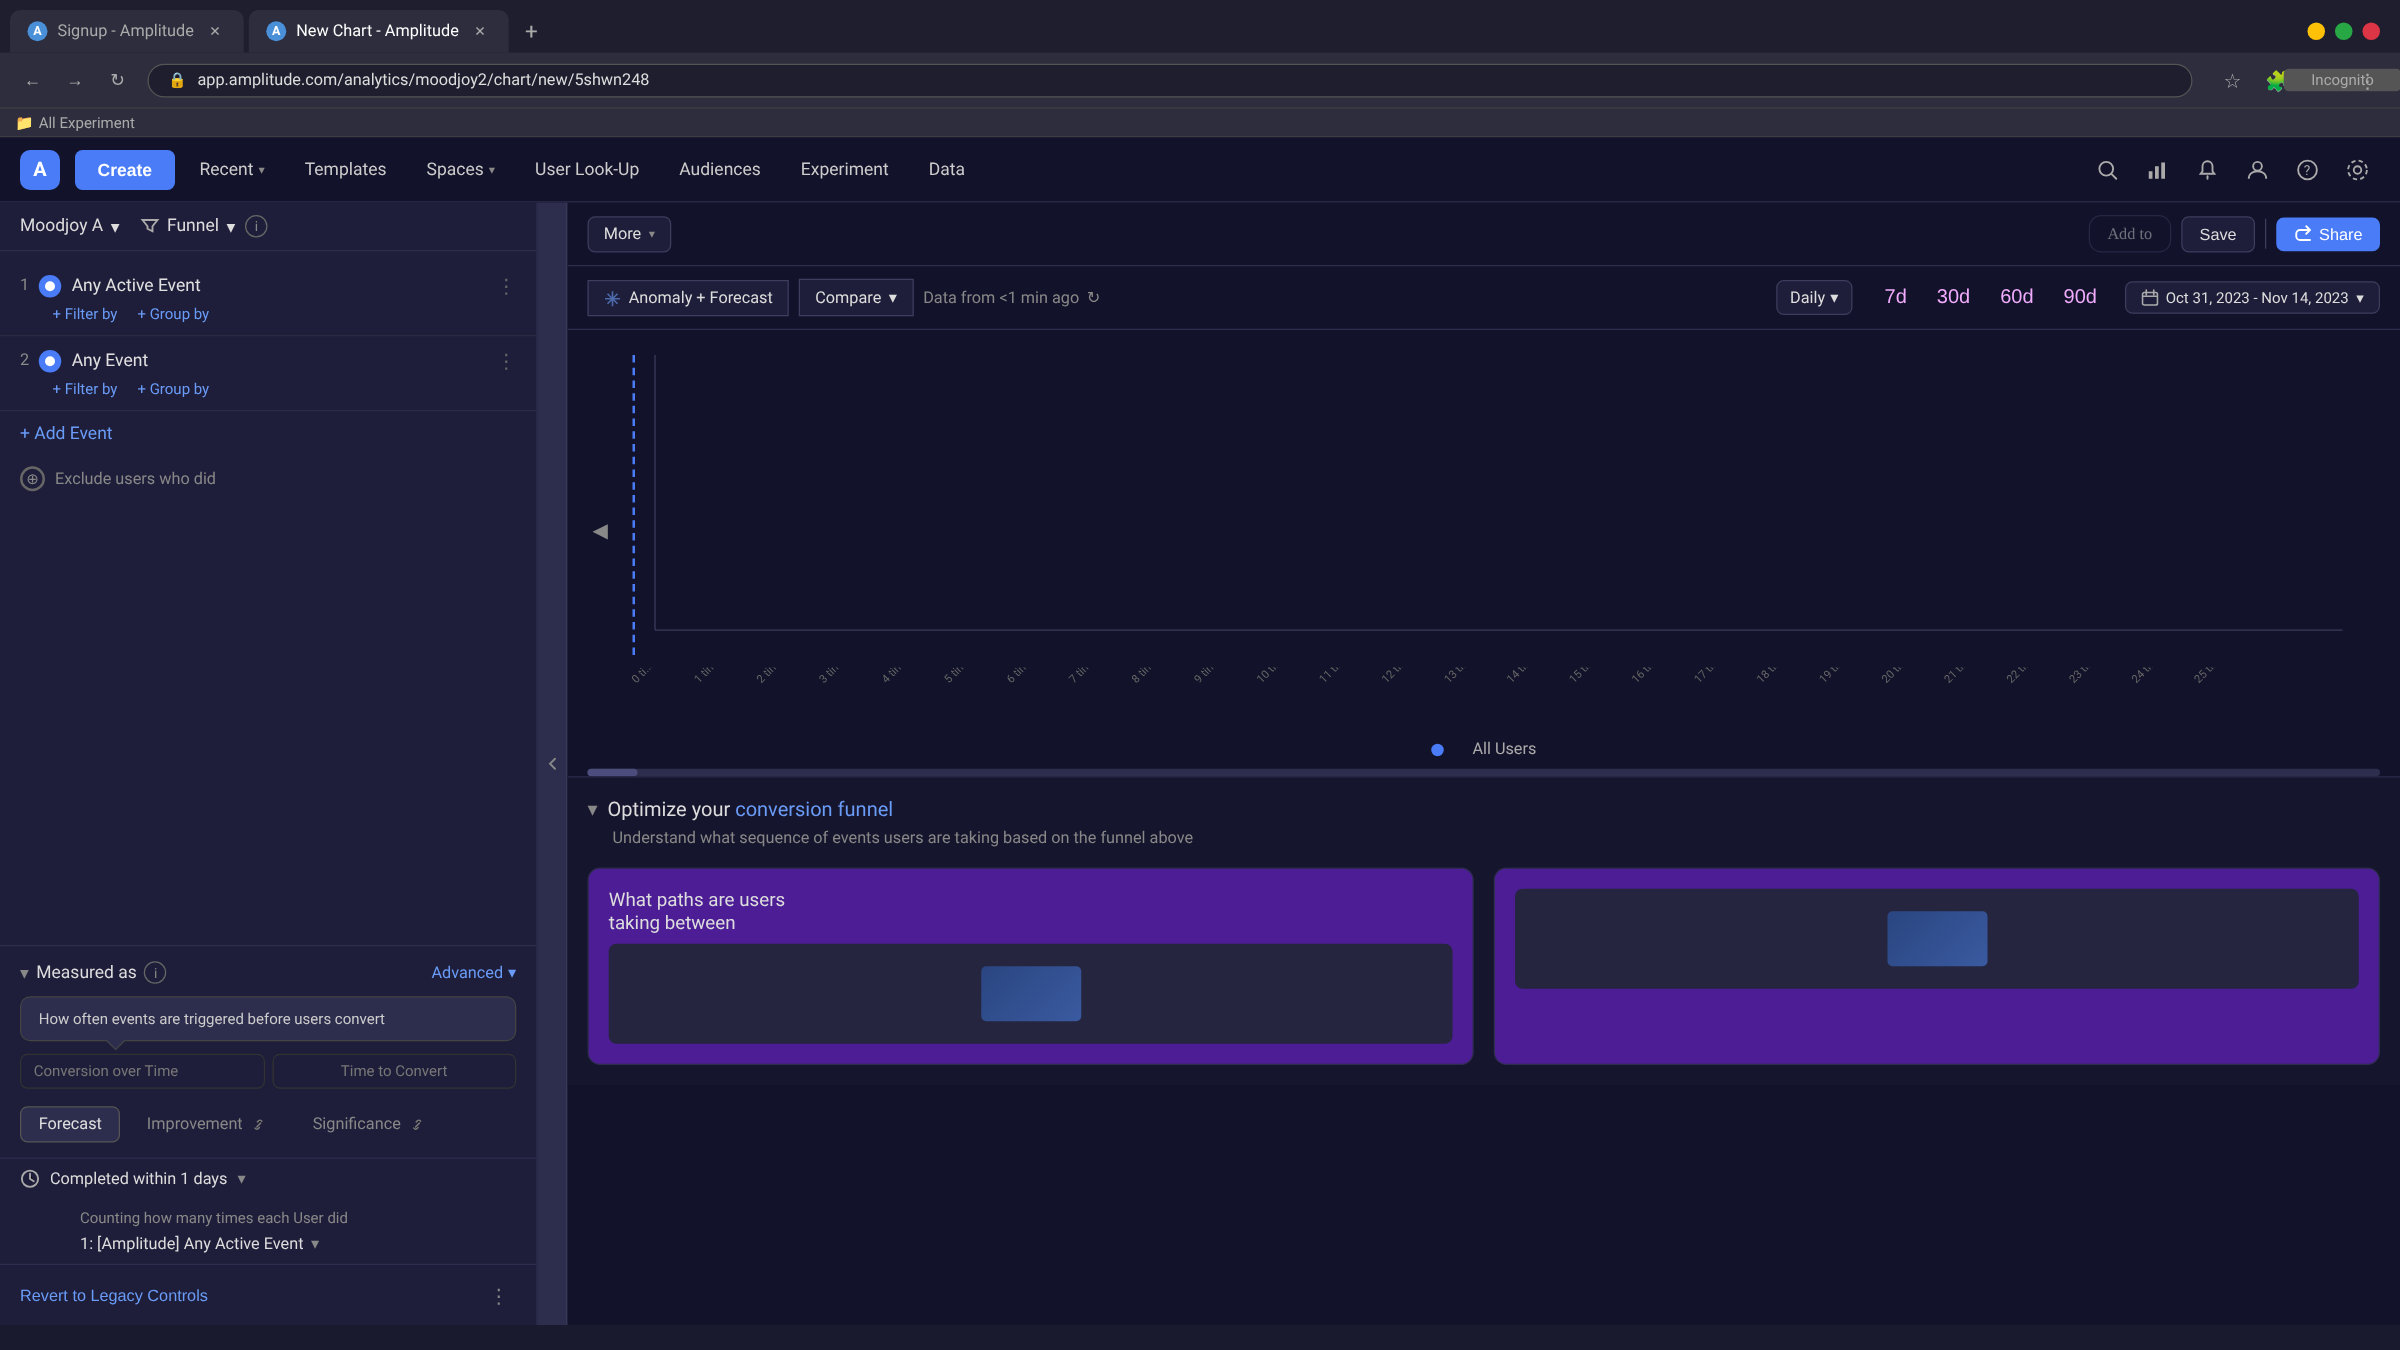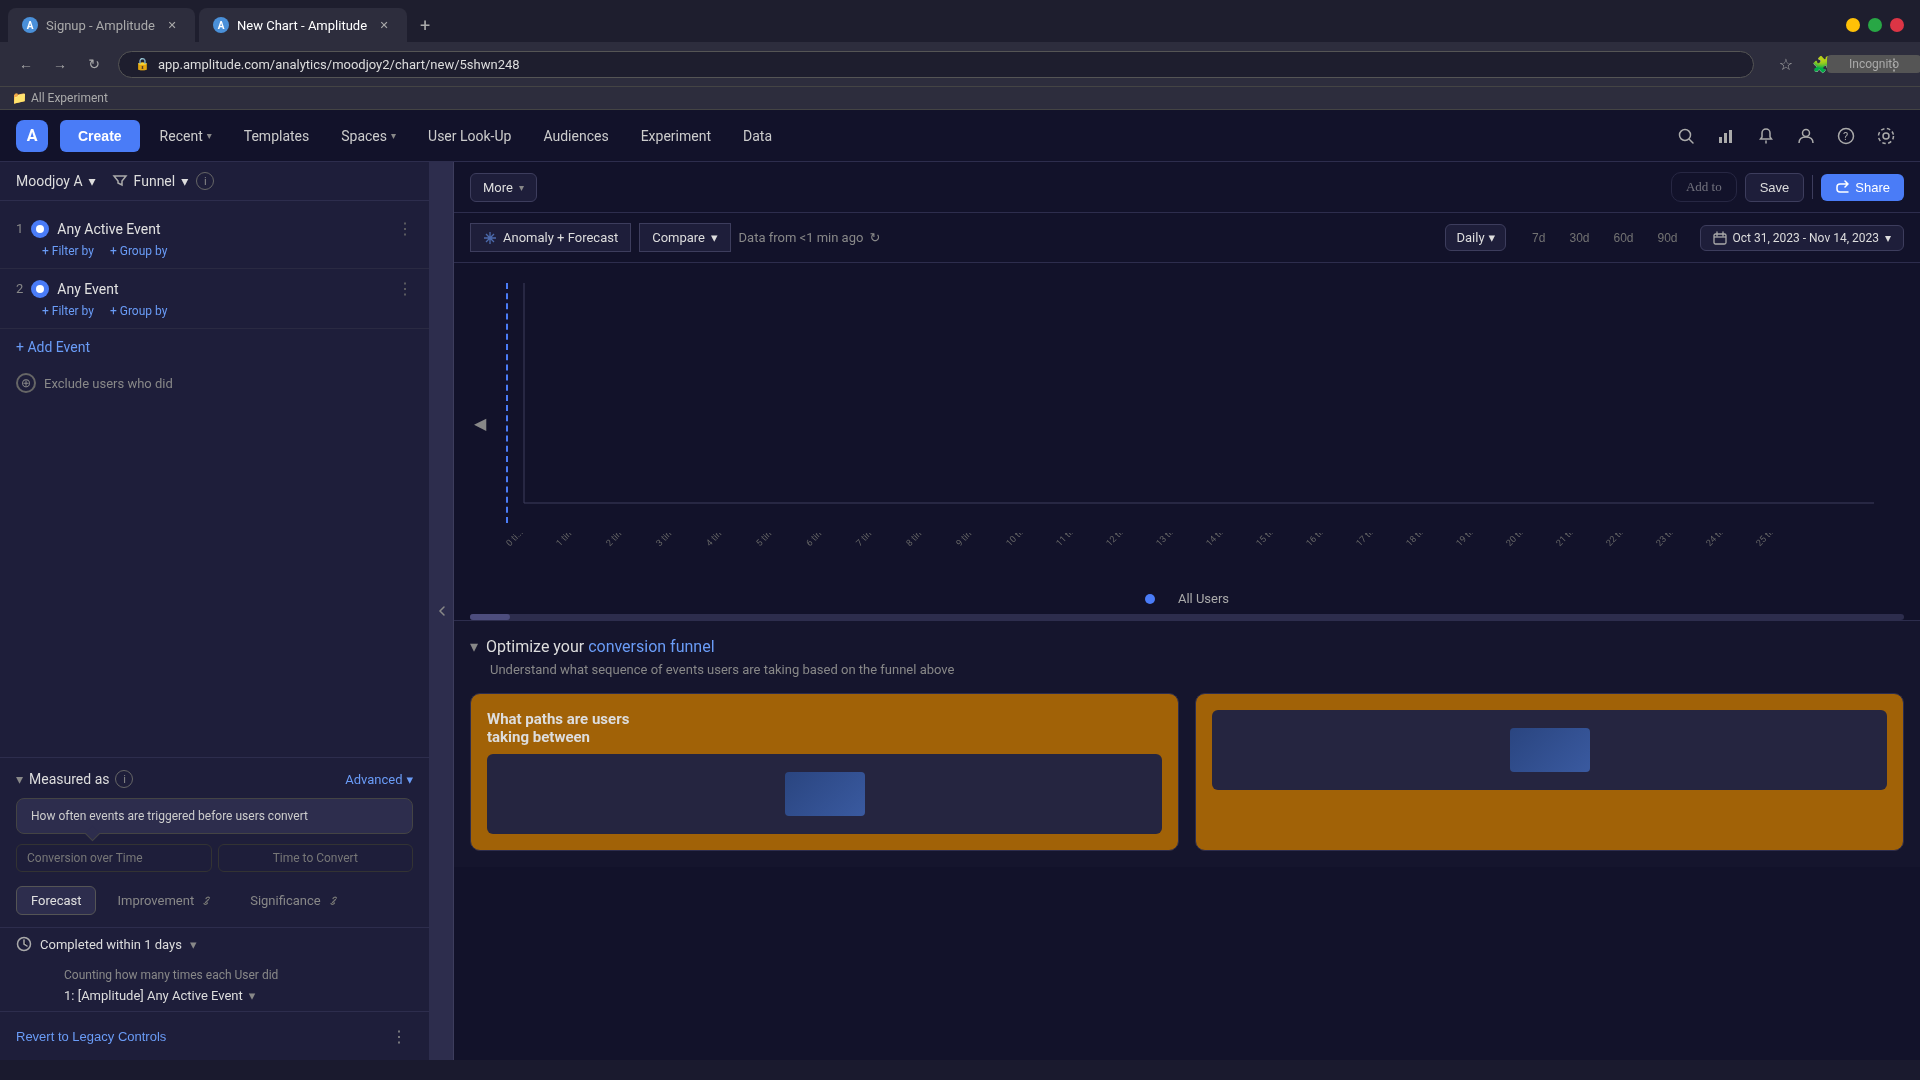--- a/index.html
+++ b/index.html
@@ -104,40 +104,40 @@
     .chart-action-btn { padding: 6px 14px; border-radius: 10px; font-size: 13px; cursor: pointer; color: #ccc; border: 1px solid #3d3d5d; background: transparent; font-family: Liberation Serif, serif; }
     .chart-action-btn.disabled { opacity: 0.5; }
     .save-btn { padding: 6px 14px; border-radius: 6px; font-size: 13px; cursor: pointer; color: #ddd; border: 1px solid #3d3d5d; background: #1e1e3a; }
     .share-btn { padding: 6px 14px; border-radius: 6px; font-size: 13px; cursor: pointer; color: white; background: #4a7cf7; border: none; display: flex; align-items: center; gap: 6px; }
 
     .chart-options { display: flex; align-items: center; padding: 10px 16px; gap: 8px; border-bottom: 1px solid #2d2d4d; }
     .chart-option-btn { display: flex; align-items: flex-end; gap: 6px; padding: 6px 12px; border-radius: 0; font-size: 13px; cursor: pointer; border: 1px solid #3d3d5d; color: #ddd; background: #1e1e3a; }
     .data-info { display: flex; align-items: center; gap: 6px; font-size: 13px; color: #888; }
     .refresh-icon { cursor: pointer; color: #888; }
     .time-range-btns { display: flex; gap: 4px; margin-left: 8px; }
-    .time-btn { padding: 4px 10px; border-radius: 4px; font-size: 12px; cursor: pointer; color: #737373; border: none; background: transparent; }
+    .time-btn { padding: 4px 10px; border-radius: 4px; font-size: 16px; cursor: pointer; color: #f0abfc; border: none; background: transparent; }
     .date-range-btn { display: flex; align-items: center; gap: 6px; padding: 5px 12px; border-radius: 6px; font-size: 12px; cursor: pointer; border: 1px solid #3d3d5d; color: #ddd; background: #1e1e3a; margin-left: 4px; }
     .daily-btn { display: flex; align-items: center; gap: 4px; padding: 5px 10px; border-radius: 6px; font-size: 13px; cursor: pointer; border: 1px solid #3d3d5d; color: #ddd; background: #1e1e3a; }
 
     .chart-area { flex: 1; position: relative; overflow: hidden; }
     
     .chart-legend { display: flex; align-items: center; justify-content: center; gap: 23px; padding: 8px; }
     .legend-dot { width: 10px; height: 10px; border-radius: 50%; background: #4a7cf7; }
     .legend-label { font-size: 13px; color: #aaa; }
 
     
     .optimize-section { border-top: 1px solid #2d2d4d; padding: 16px; background: #15152d; }
     .optimize-header { display: flex; align-items: center; gap: 8px; margin-bottom: 6px; }
     .chevron-icon { color: #888; cursor: pointer; }
     .optimize-title { font-size: 16px; color: #ddd; }
     .optimize-title span { color: #6a9cf7; }
     .optimize-desc { font-size: 13px; color: #888; margin-bottom: 16px; padding-left: 20px; }
 
     .optimize-cards { display: flex; gap: 16px; }
-    .optimize-card { flex: 1; background: #a16207; border: 1px solid #2d2d4d; border-radius: 10px; padding: 16px; font-weight: bold; }
+    .optimize-card { flex: 1; background: #4c1d95; border: 1px solid #2d2d4d; border-radius: 10px; padding: 16px; }
     .optimize-card-title { font-size: 15px; color: #ddd; margin-bottom: 8px; }
     .card-preview { height: 80px; background: #252540; border-radius: 6px; display: flex; align-items: center; justify-content: center; }
 
     .scrollbar { height: 6px; background: #2d2d4d; margin: 0 16px; border-radius: 3px; }
     .scrollbar-thumb { height: 6px; width: 40px; background: #4d4d7d; border-radius: 3px; }
   </style>
 </head>
 <body>
 
 <div>

